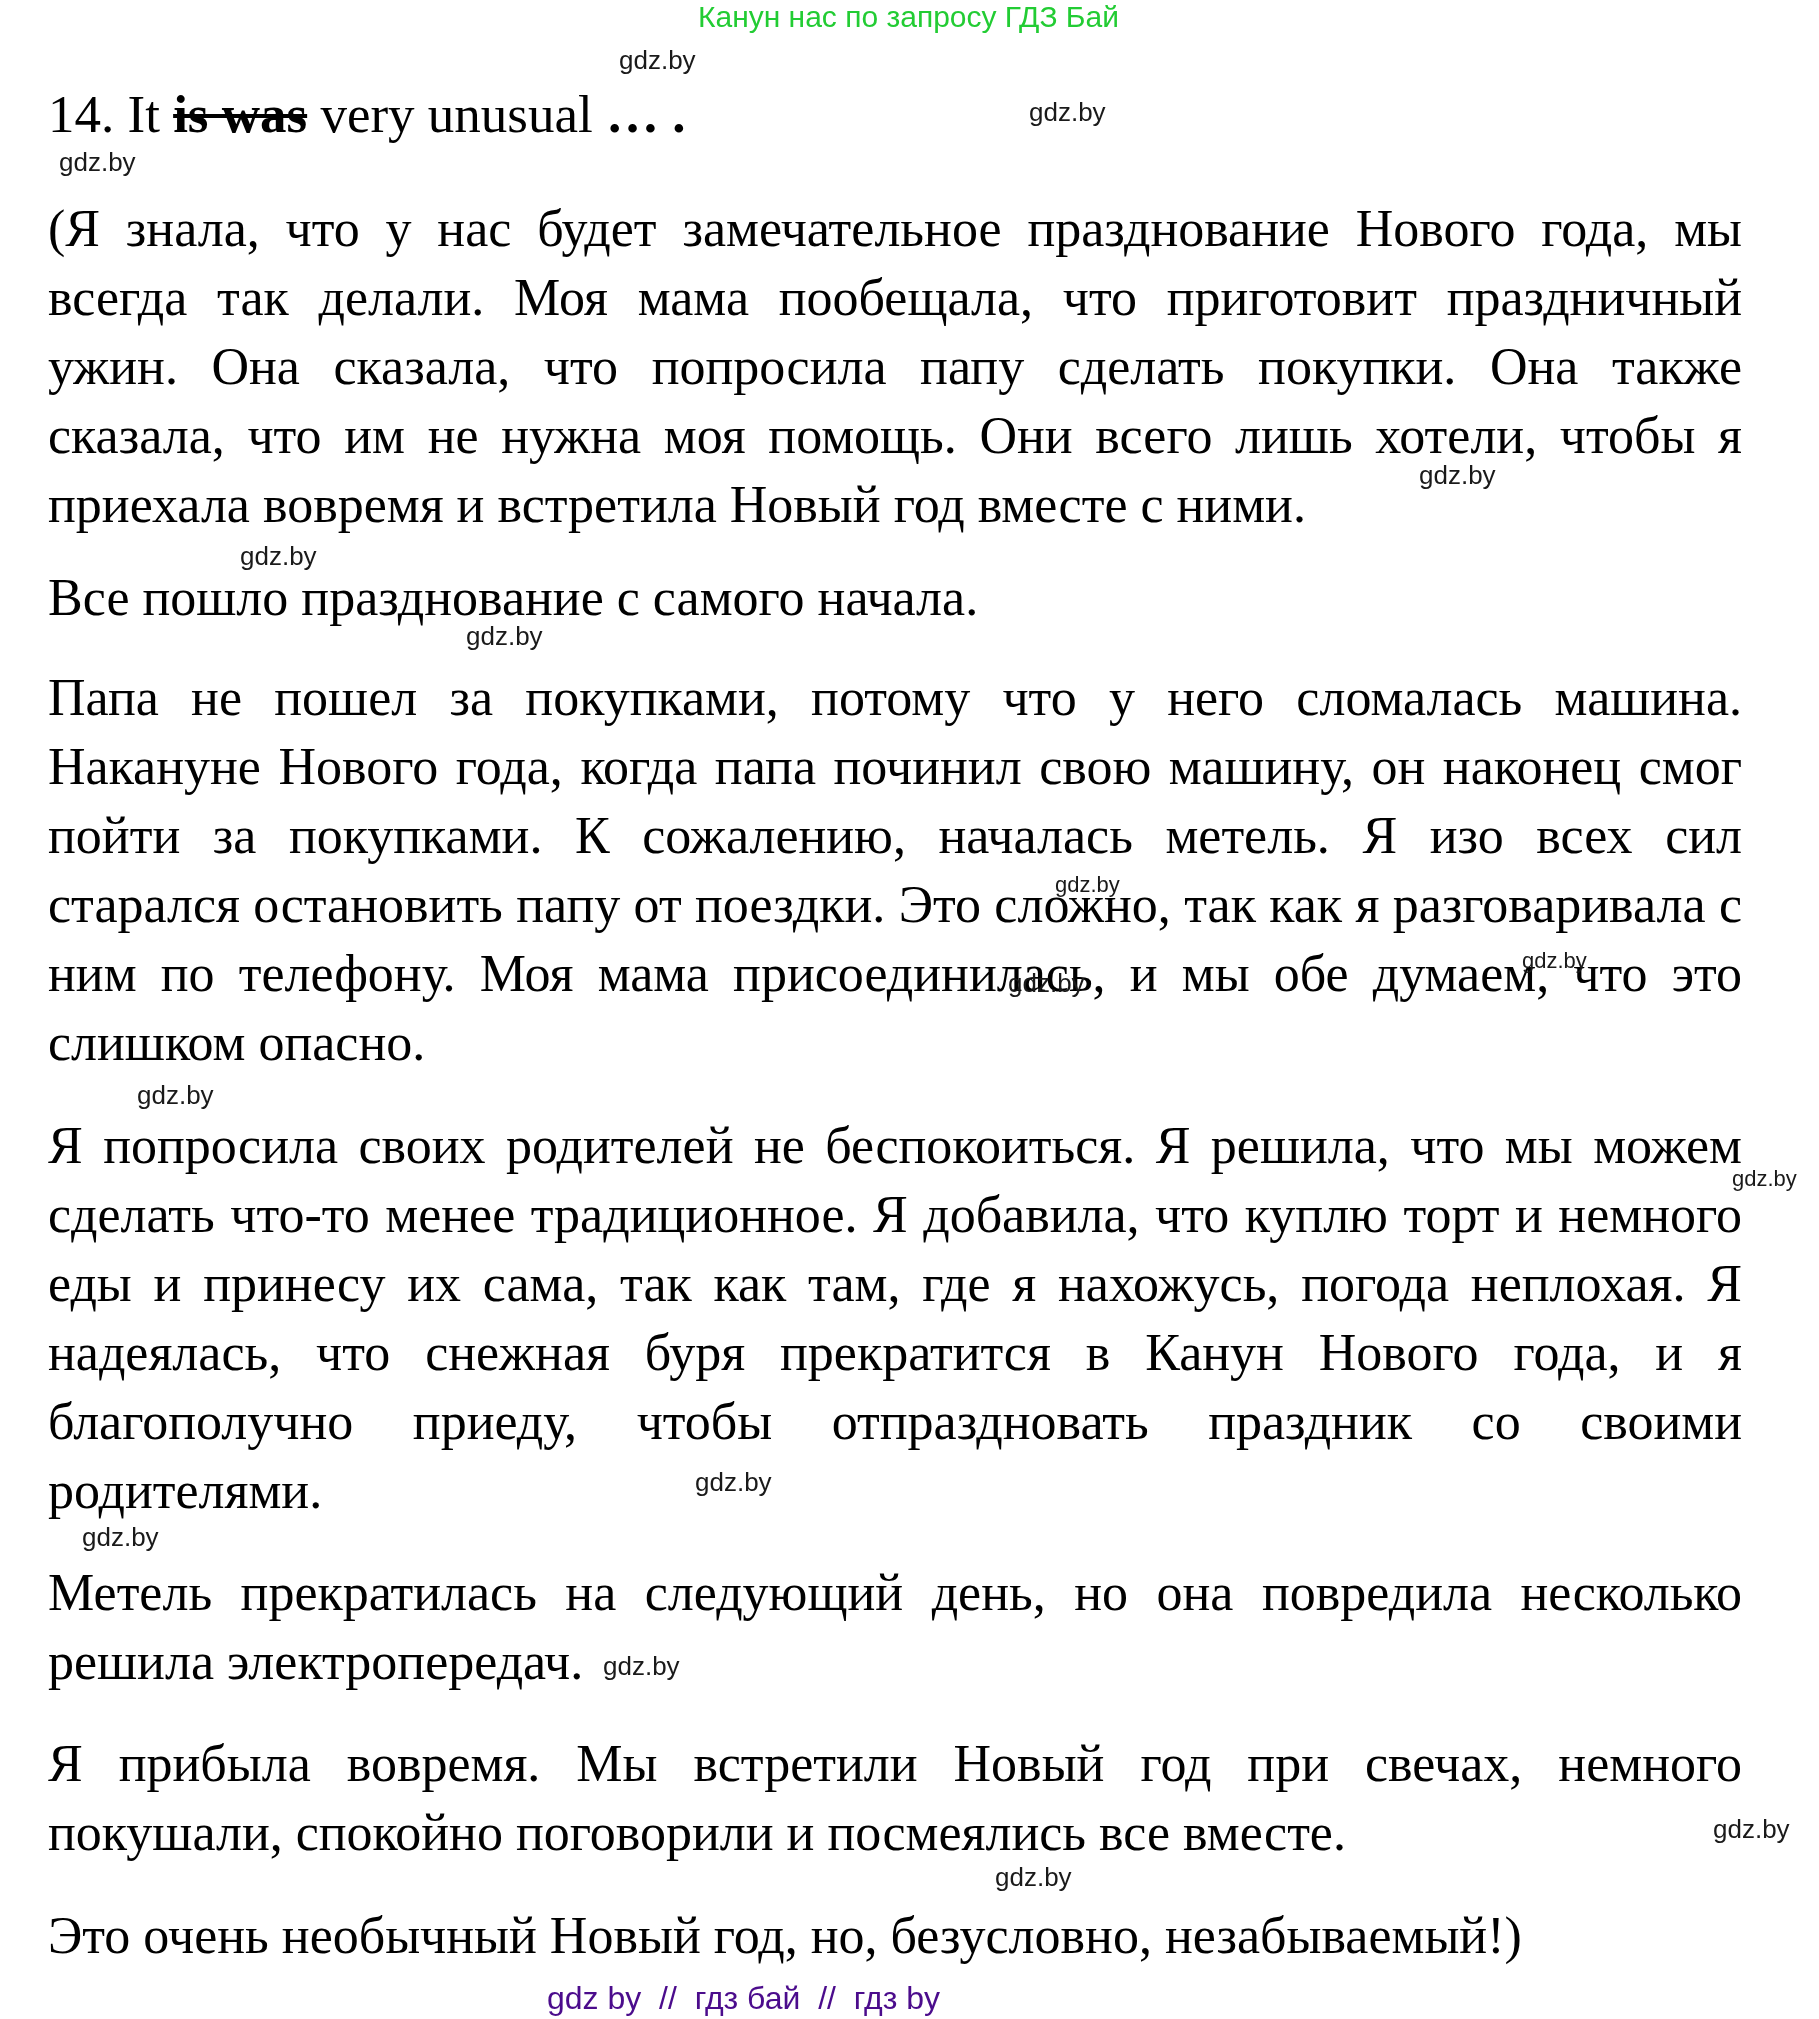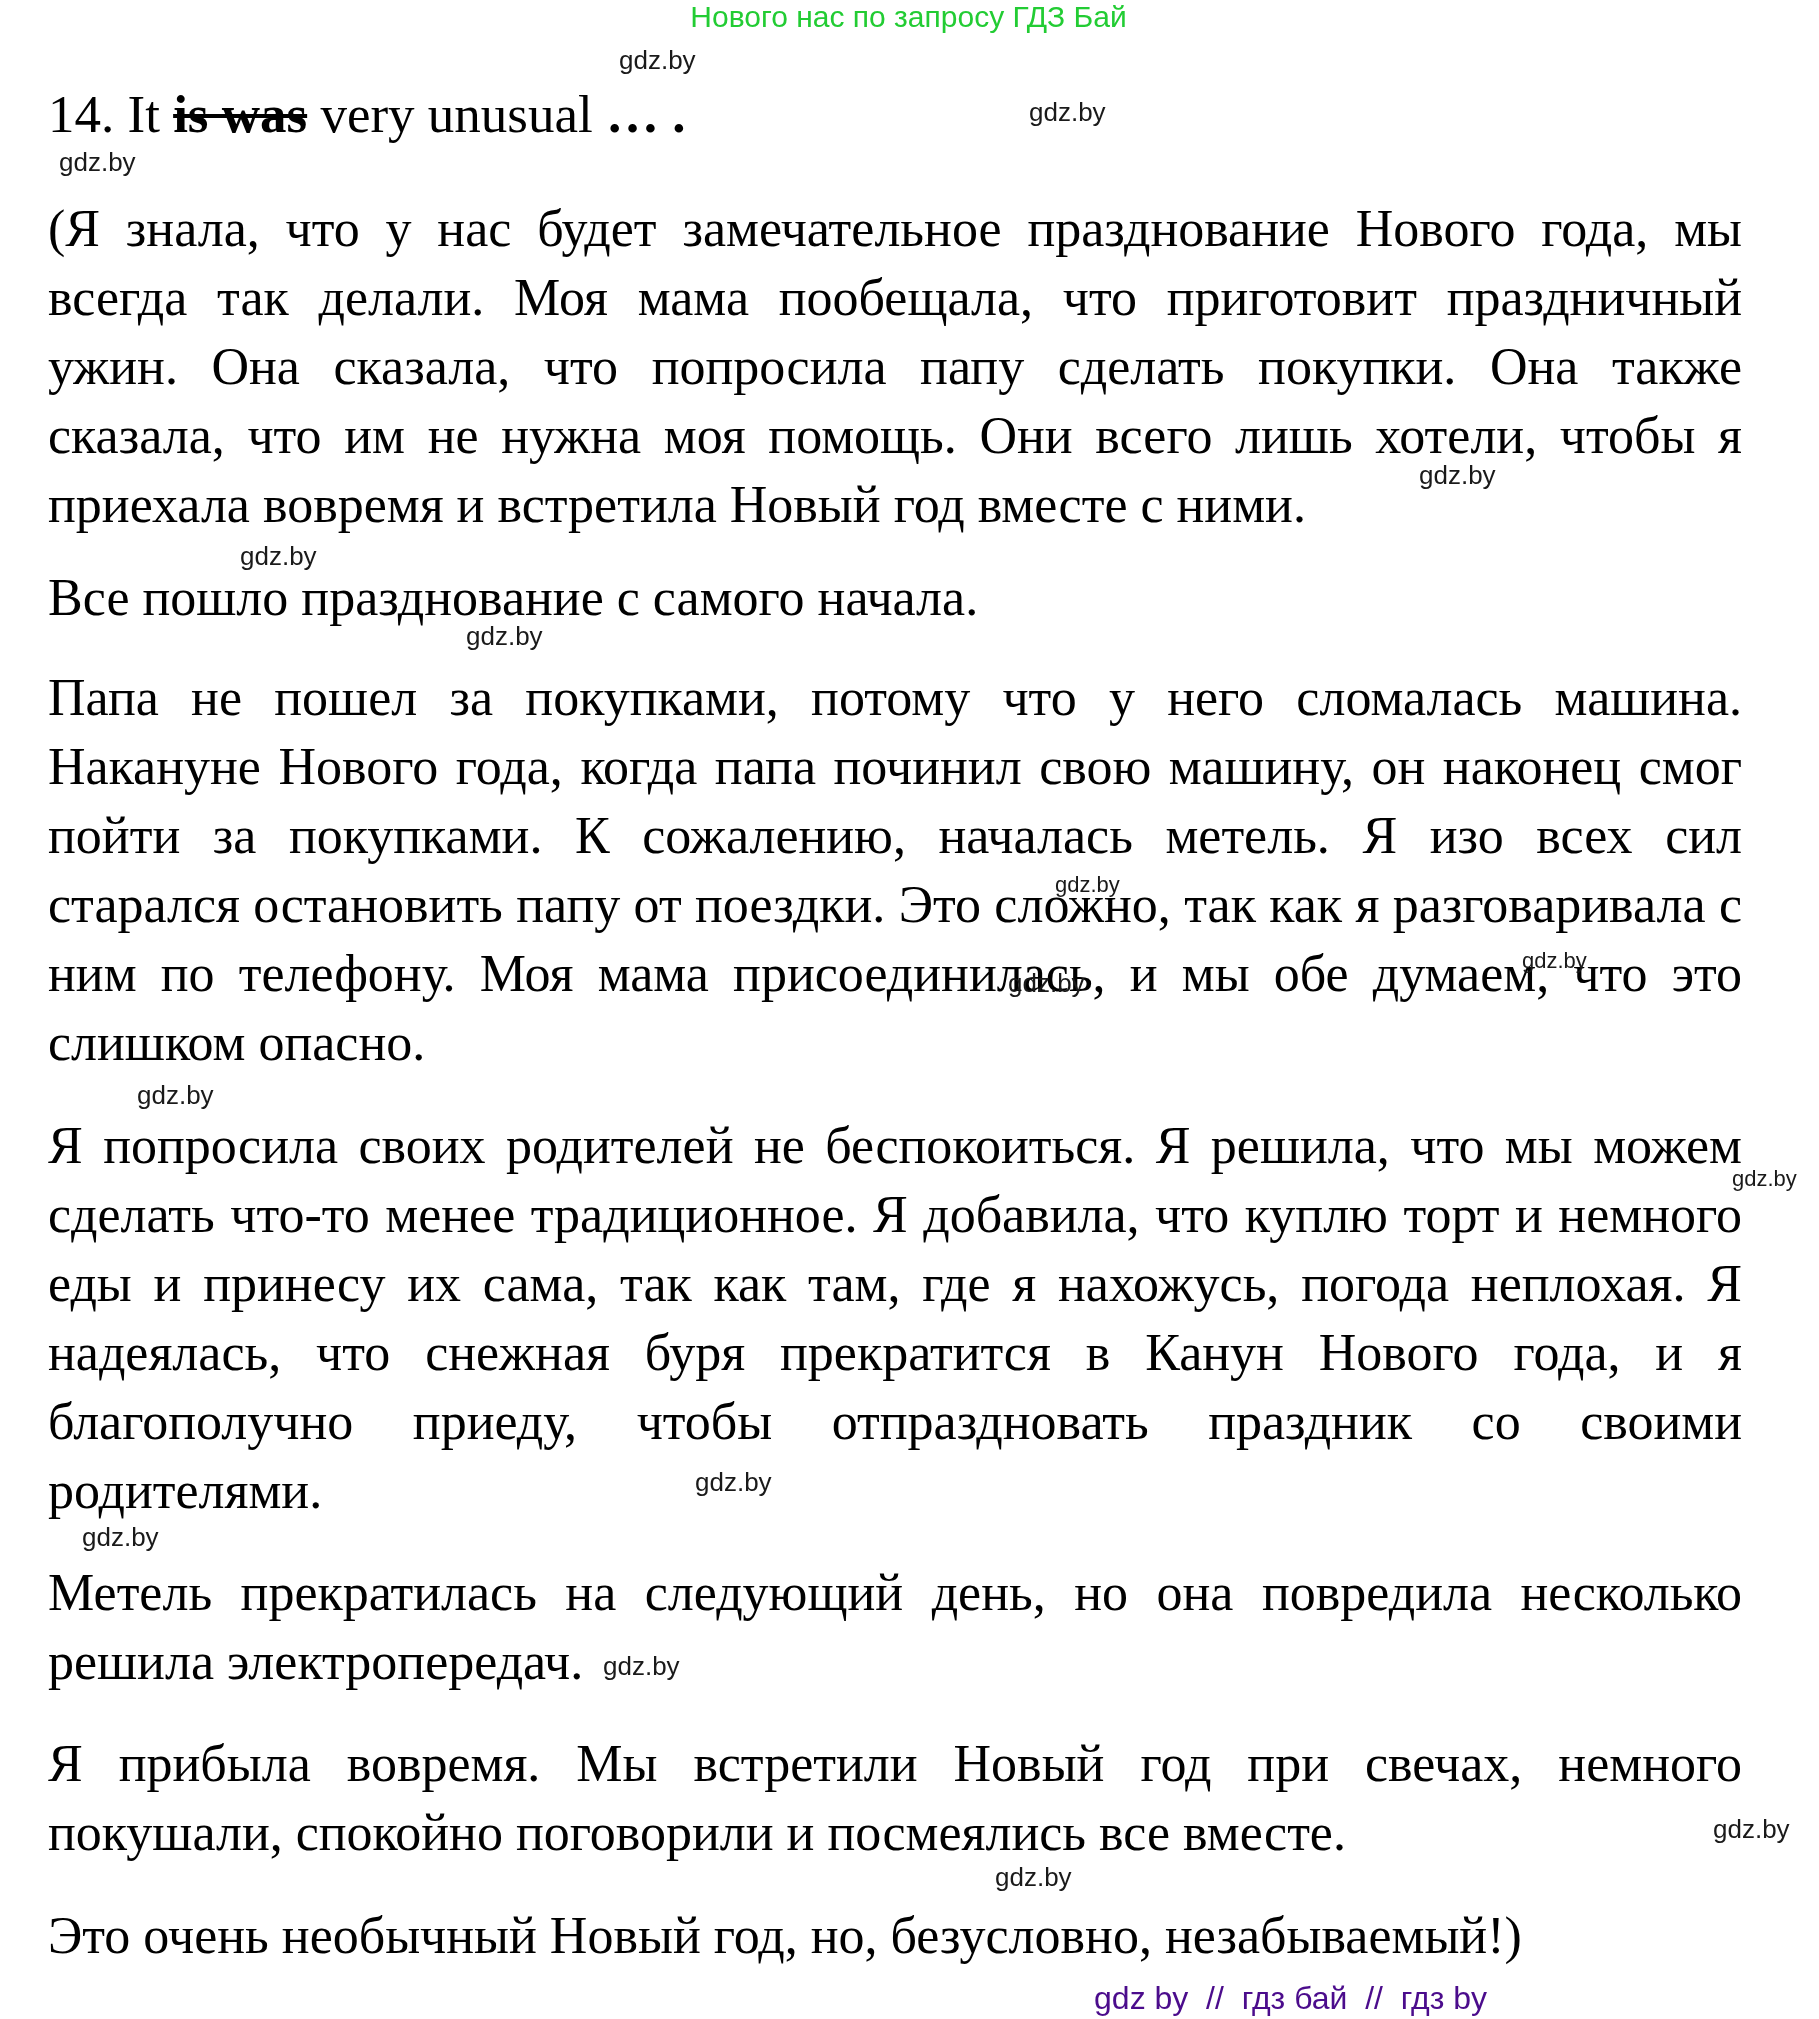--- a/index.html
+++ b/index.html
@@ -61,32 +61,32 @@
       line-height: 29px;
       color: #1a1a1a;
       white-space: nowrap;
     }
     .wm.sm { font-size: 22px; line-height: 25px; }
     .footer {
       position: absolute;
       left: 0;
       top: 1979px;
       width: 1487px;
-      text-align: right;
+      text-align: center;
       font-family: "Liberation Sans", sans-serif;
       font-size: 32px;
       line-height: 38px;
       color: #4b0c8c;
       white-space: pre;
     }
   </style>
 </head>
 <body>
 
-<div class="promo">Нового нас по запросу ГДЗ Бай</div>
+<div class="promo">Канун нас по запросу ГДЗ Бай</div>
 
 <div class="page">
   <div class="heading">
     <span class="num">14.</span>
     <span>It</span>
     <span class="strike">is was</span>
     <span>very unusual</span>
     <span class="dots">… .</span>
   </div>
 

